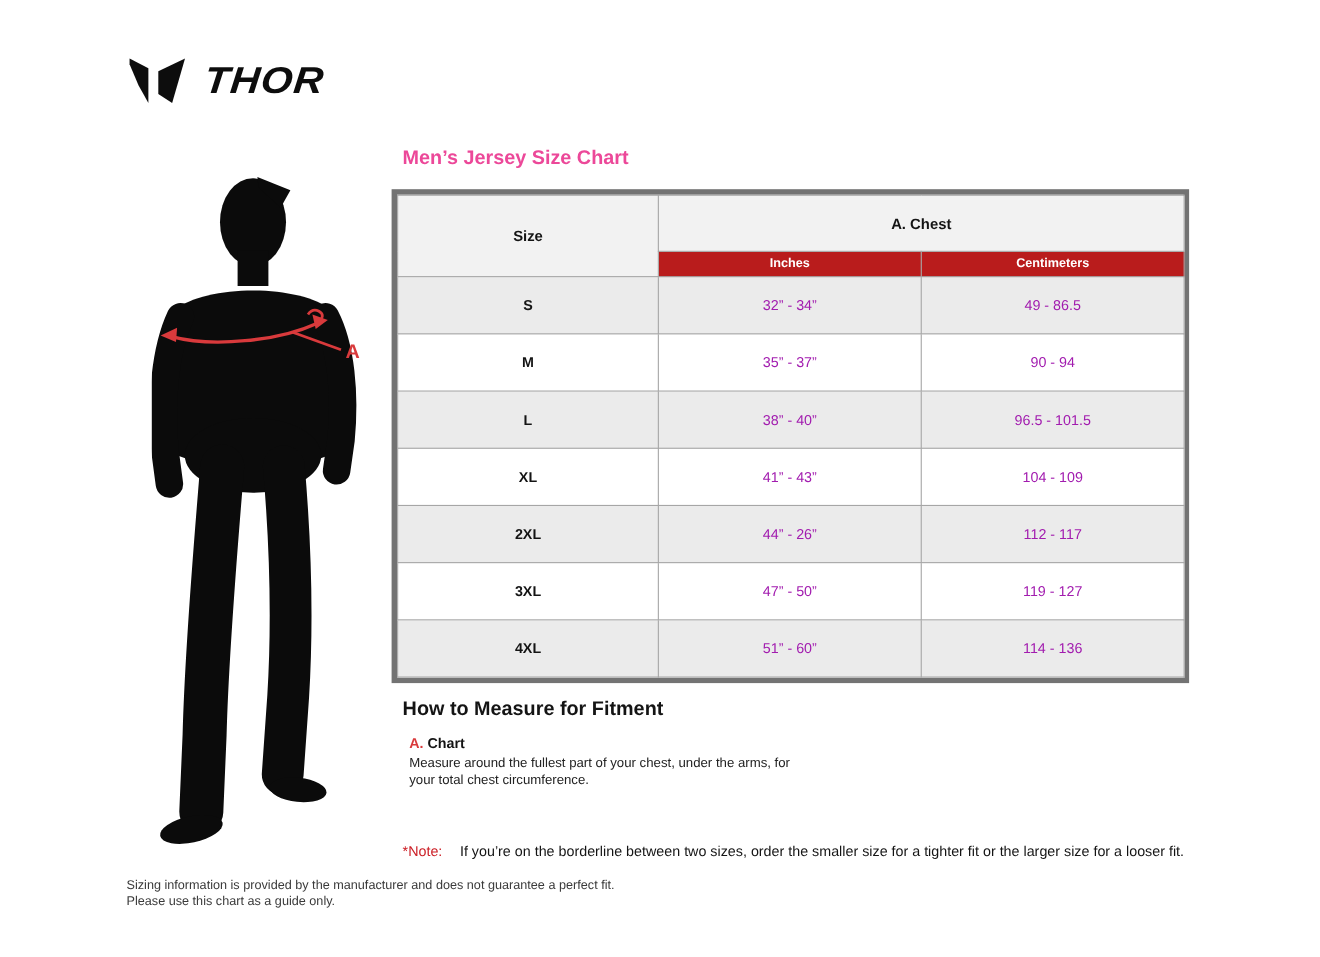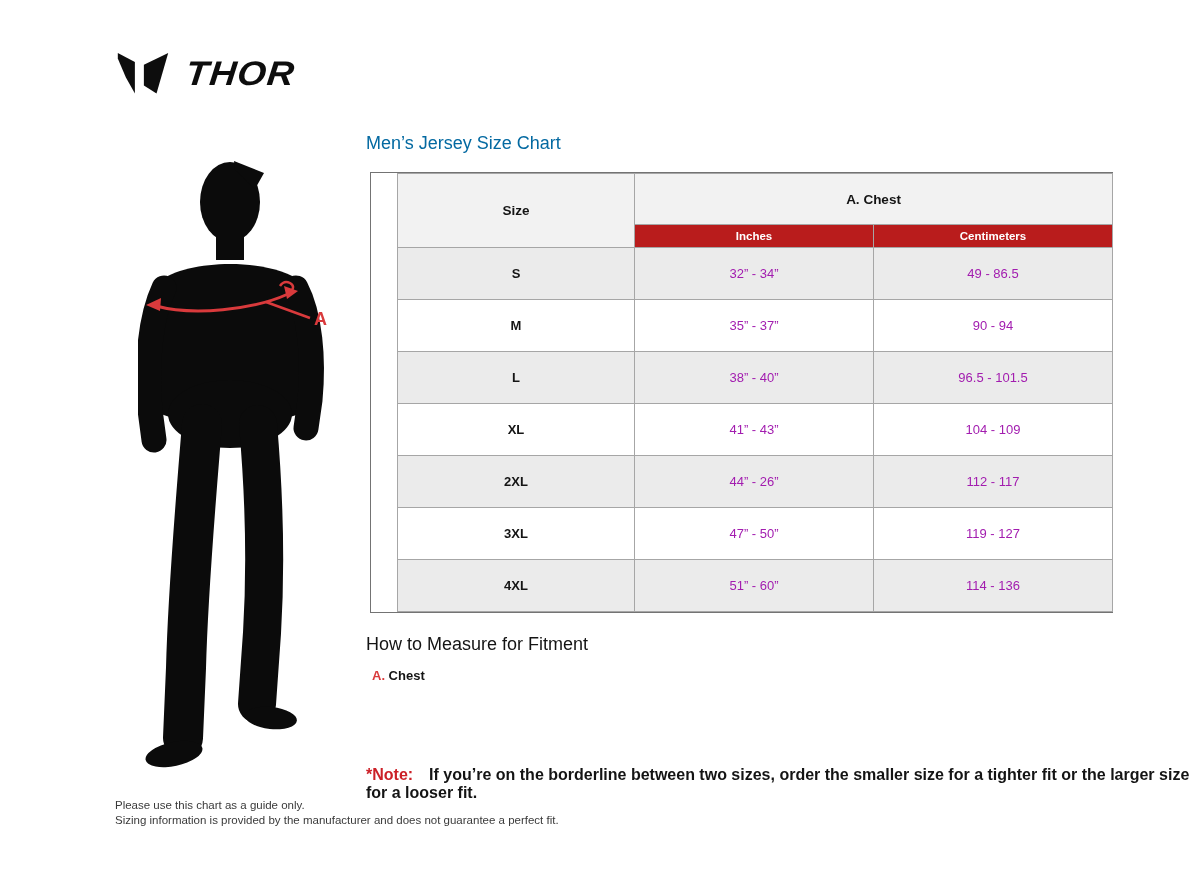--- a/index.html
+++ b/index.html
@@ -11,25 +11,25 @@
   .logo{position:absolute;left:116px;top:44px;display:flex;align-items:center;}
   .logo-icon{width:54px;height:56px;}
   .logo-text{font-size:37px;font-weight:bold;font-style:italic;letter-spacing:1px;
              color:#0d0d0d;margin-left:14px;transform:skewX(-6deg) scaleY(0.92);
              transform-origin:left bottom;}
 
   
   .figure-wrap{position:absolute;left:138px;top:158px;width:212px;height:620px;}
 
   
-  .chart-title{position:absolute;left:366px;top:133px;font-size:18px;font-weight:normal;color:#0369a1;}
-  .fitment-title{position:absolute;left:366px;top:634px;font-size:18px;font-weight:normal;color:#141414;}
+  .chart-title{position:absolute;left:366px;top:133px;font-size:18px;font-weight:bold;color:#ec4899;}
+  .fitment-title{position:absolute;left:366px;top:634px;font-size:18px;font-weight:bold;color:#141414;}
 
   
-  .table-wrap{position:absolute;left:370px;top:172px;width:715px;border:1px solid #737373;padding-left:26px;}
+  .table-wrap{position:absolute;left:356px;top:172px;width:715px;border:5px solid #737373;}
   table.size-chart{border-collapse:collapse;table-layout:fixed;width:100%;}
   table.size-chart col.c1{width:237px;}
   table.size-chart col.c2{width:239px;}
   table.size-chart col.c3{width:239px;}
   table.size-chart th,table.size-chart td{border:1px solid #a6a6a6;text-align:center;
       vertical-align:middle;font-family:"Liberation Sans",sans-serif;}
   th.size-head{height:68px;background:#f2f2f2;font-size:13.5px;font-weight:bold;color:#141414;}
   th.group-head{height:48px;background:#f2f2f2;font-size:13.5px;font-weight:bold;color:#141414;}
   th.bar{height:20px;background:#b91c1c;color:#ffffff;font-size:11.5px;font-weight:bold;
          border:2px solid #ffffff;border-bottom:1px solid #a6a6a6;}
@@ -38,21 +38,21 @@
   tr.alt td{background:#ebebeb;}
   tr.plain td{background:#ffffff;}
 
   
   .measure-item{position:absolute;left:372px;top:668px;font-size:13px;font-weight:bold;color:#141414;}
   .measure-item .letter{color:#d93a3c;}
   .measure-desc{position:absolute;left:372px;top:686px;width:370px;font-size:12px;
                 line-height:15.5px;color:#222222;}
 
   
-  .note-line{position:absolute;left:366px;top:766px;font-size:16px;font-weight:bold;color:#141414;}
+  .note-line{position:absolute;left:366px;top:766px;font-size:13px;font-weight:normal;color:#141414;}
   .note-label{color:#cc2027;margin-right:16px;}
 
   
   .disclaimer{position:absolute;left:115px;top:798px;font-size:11.5px;line-height:15px;color:#3a3a3a;}
 </style>
 </head>
 <body>
 
 <div class="canvas">
 
@@ -140,25 +140,26 @@
         <td class="size-cell">4XL</td>
         <td class="val-cell">51” - 60”</td>
         <td class="val-cell">114 - 136</td>
       </tr>
     </tbody>
       </table>
   </div>
 
   <div class="fitment-title">How to Measure for Fitment</div>
   <div class="measure-item">
-    <span class="letter">A.</span><span> Chest</span>
+    <span class="letter">A.</span><span> Chart</span>
   </div>
+  <div class="measure-desc">Measure around the fullest part of your chest, under the arms, for your total chest circumference.</div>
 
   <div class="note-line">
     <span class="note-label">*Note:</span><span>If you’re on the borderline between two sizes, order the smaller size for a tighter fit or the larger size for a looser fit.</span>
   </div>
 
   <div class="disclaimer">
+    <div>Sizing information is provided by the manufacturer and does not guarantee a perfect fit.</div>
     <div>Please use this chart as a guide only.</div>
-    <div>Sizing information is provided by the manufacturer and does not guarantee a perfect fit.</div>
   </div>
 
 </div>
 
 </body></html>

